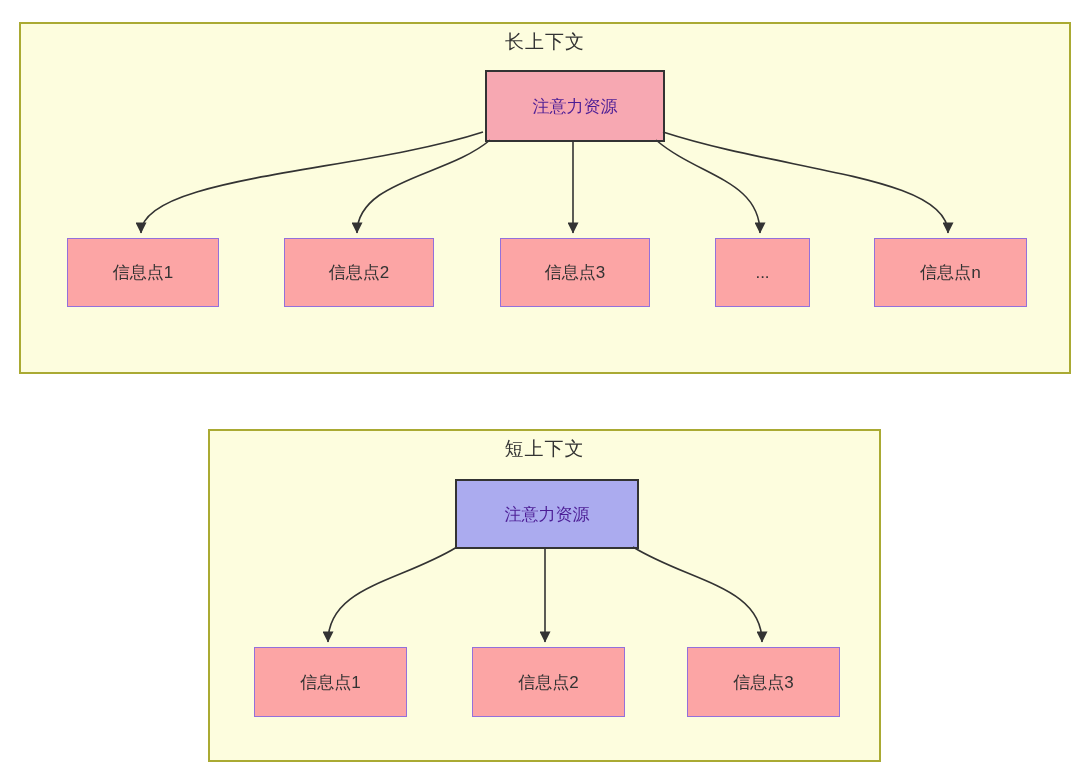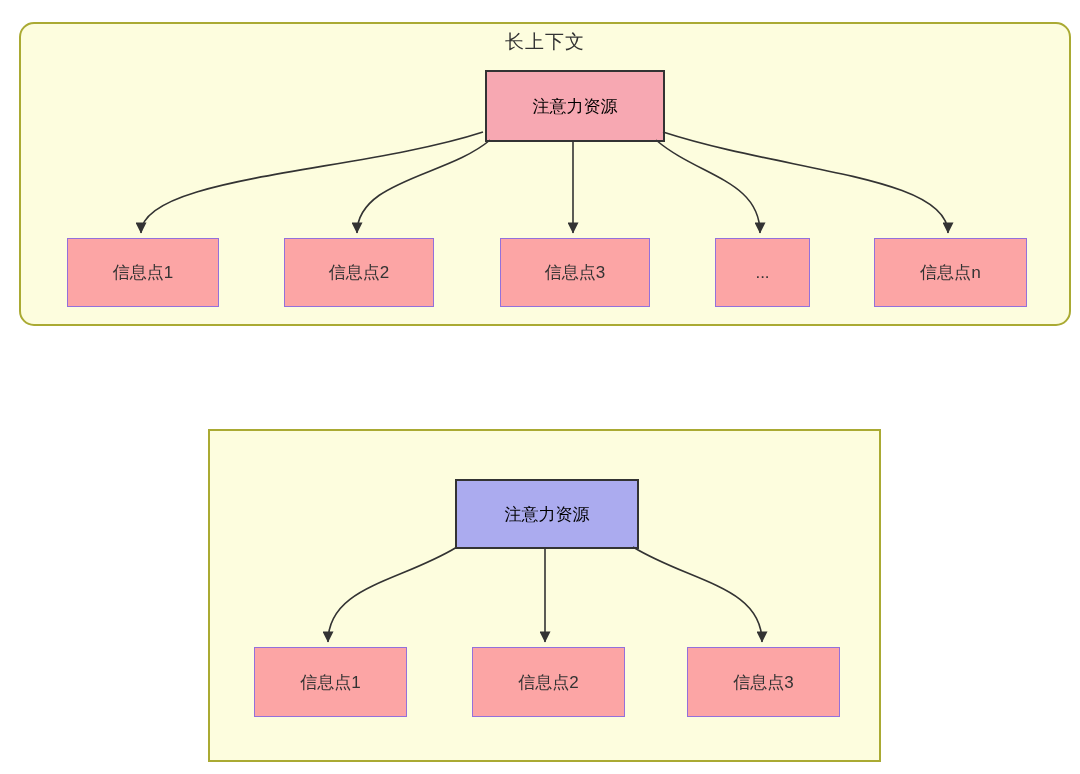--- a/index.html
+++ b/index.html
@@ -26,33 +26,33 @@
     border:1.5px solid #9370db;
     box-sizing:border-box;
     display:flex; align-items:center; justify-content:center;
     font-size:17px; color:#333;
   }
   .attention {
     position:absolute;
     border:2.5px solid #333;
     box-sizing:border-box;
     display:flex; align-items:center; justify-content:center;
-    font-size:17px; color:#000000;
+    font-size:17px; color:#4c1d95;
   }
   .attention.pink  { background:#f7a8b2; }
   .attention.purple{ background:#ababef; }
   svg.edges {
     position:absolute; left:0; top:0; width:1080px; height:774px;
     pointer-events:none;
   }
 </style>
 </head>
 <body>
 
-<div class="container" style="left:19px; top:22px; width:1052px; height:304px;border-radius:15px;">
+<div class="container" style="left:19px; top:22px; width:1052px; height:352px;">
   <div class="ctitle">长上下文</div>
 
   <div class="attention pink" style="left:464px; top:46px; width:180px; height:72px;">
     <span>注意力资源</span>
   </div>
 
   <div class="node" style="left:46px; top:214px; width:152px; height:69px;">
     <span>信息点1</span>
   </div>
   <div class="node" style="left:263px; top:214px; width:150px; height:69px;">
@@ -63,20 +63,21 @@
   </div>
   <div class="node" style="left:694px; top:214px; width:95px; height:69px;">
     <span>...</span>
   </div>
   <div class="node" style="left:853px; top:214px; width:153px; height:69px;font-family:Liberation Mono, monospace;">
     <span>信息点n</span>
   </div>
 </div>
 
 <div class="container" style="left:208px; top:429px; width:673px; height:333px;">
+  <div class="ctitle">短上下文</div>
 
   <div class="attention purple" style="left:245px; top:48px; width:184px; height:70px;">
     <span>注意力资源</span>
   </div>
 
   <div class="node" style="left:44px; top:216px; width:153px; height:70px;">
     <span>信息点1</span>
   </div>
   <div class="node" style="left:262px; top:216px; width:153px; height:70px;">
     <span>信息点2</span>

